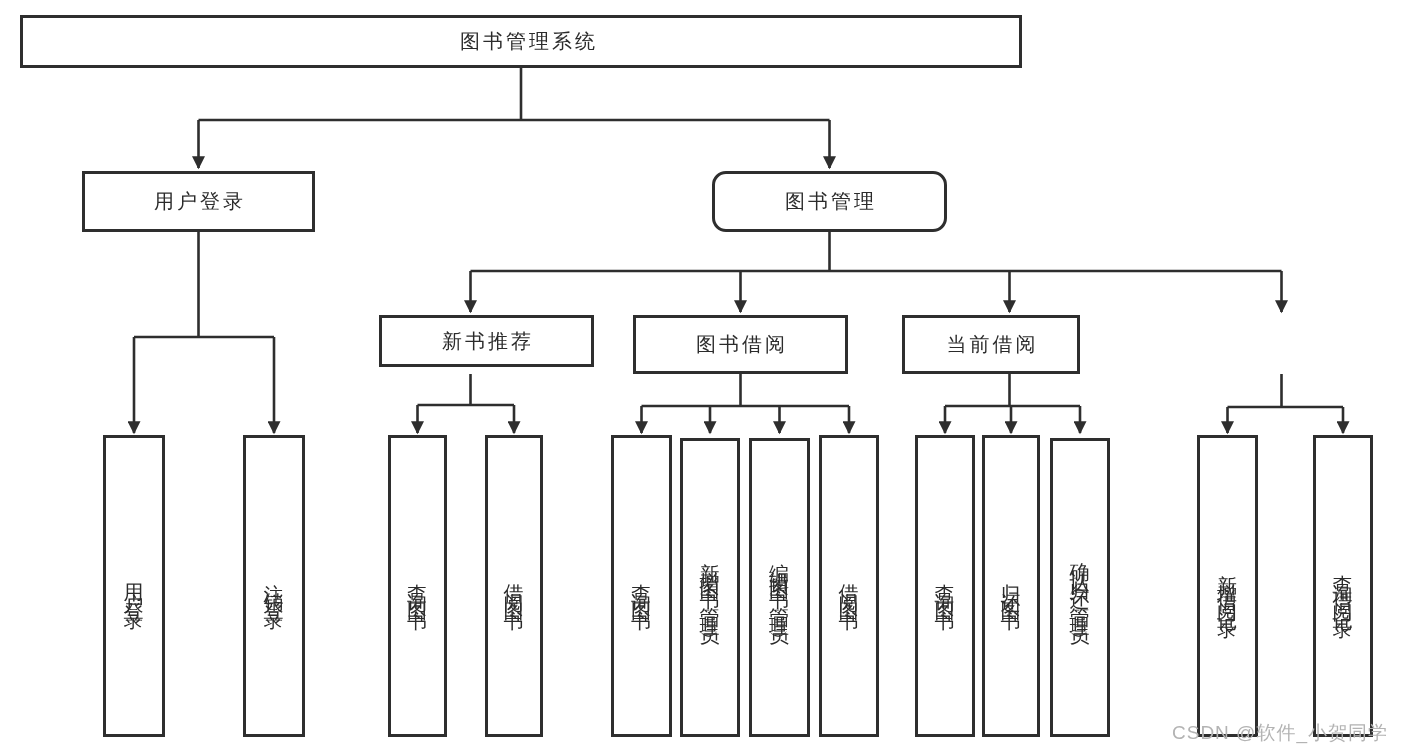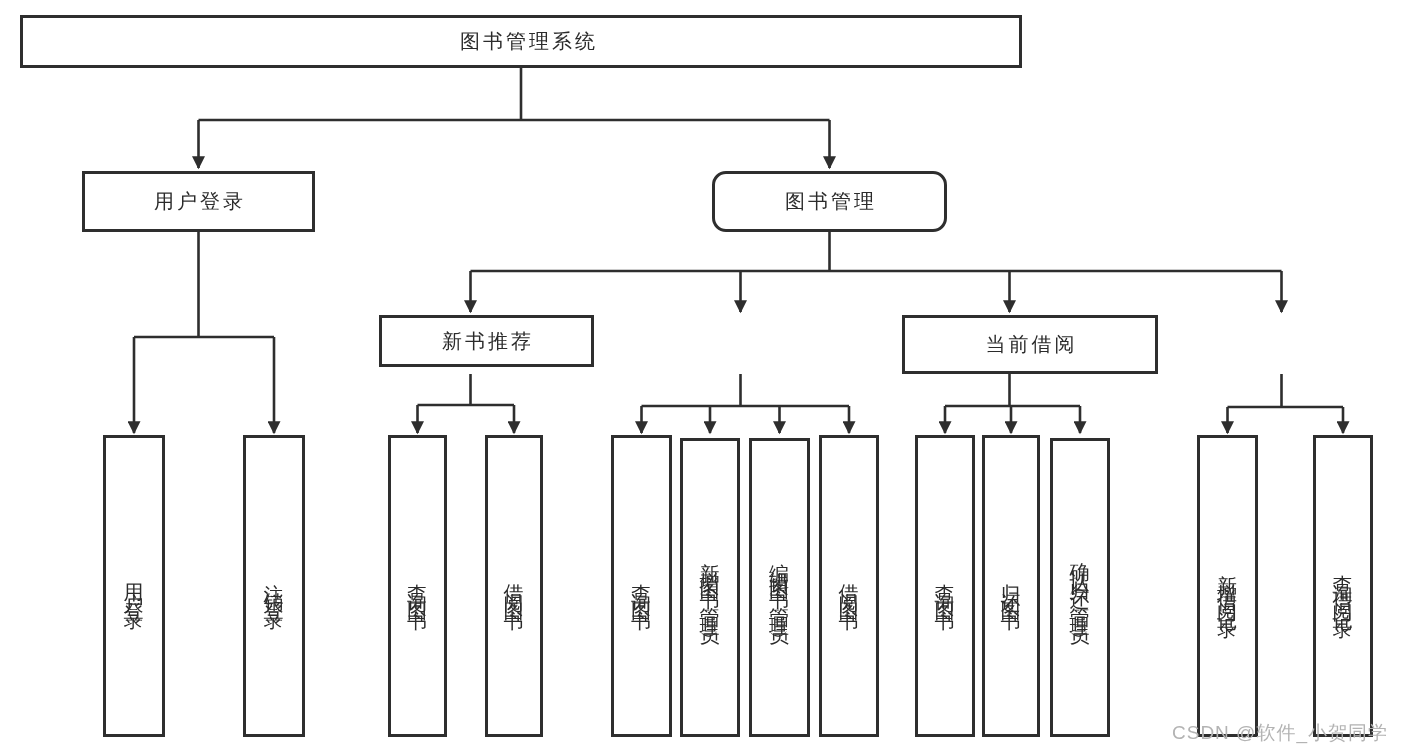--- a/index.html
+++ b/index.html
@@ -116,21 +116,22 @@
       <path d="M1343,407 V433" marker-end="url(#arr)"></path>
     </g>
   </svg>
 
   <div class="node" style="left:20px;top:15px;width:1002px;height:53px;padding-left:13px;">图书管理系统</div>
 
   <div class="node" style="left:82px;top:171px;width:233px;height:61px;">用户登录</div>
   <div class="node" style="left:712px;top:171px;width:235px;height:61px;border-radius:14px;">图书管理</div>
 
   <div class="node" style="left:363px;top:315px;width:215px;height:52px;margin-left:16px;">新书推荐</div>
-  <div class="node" style="left:902px;top:315px;width:256px;height:59px;">当前借阅</div>
+  <div class="node" style="left:633px;top:315px;width:215px;height:59px;">图书借阅</div>
+  <div class="node" style="left:902px;top:315px;width:178px;height:59px;">当前借阅</div>
 
   <div class="node v-node" style="left:103px;top:435px;width:62px;height:302px;">用户登录</div>
   <div class="node v-node" style="left:243px;top:435px;width:62px;height:302px;">注销登录</div>
 
   <div class="node v-node" style="left:388px;top:435px;width:59px;height:302px;">查询图书</div>
   <div class="node v-node" style="left:485px;top:435px;width:58px;height:302px;">借阅图书</div>
 
   <div class="node v-node" style="left:611px;top:435px;width:61px;height:302px;">查询图书</div>
   <div class="node v-node" style="left:680px;top:438px;width:60px;height:299px;">新增图书（管理员）</div>
   <div class="node v-node" style="left:749px;top:438px;width:61px;height:299px;">编辑图书（管理员）</div>

